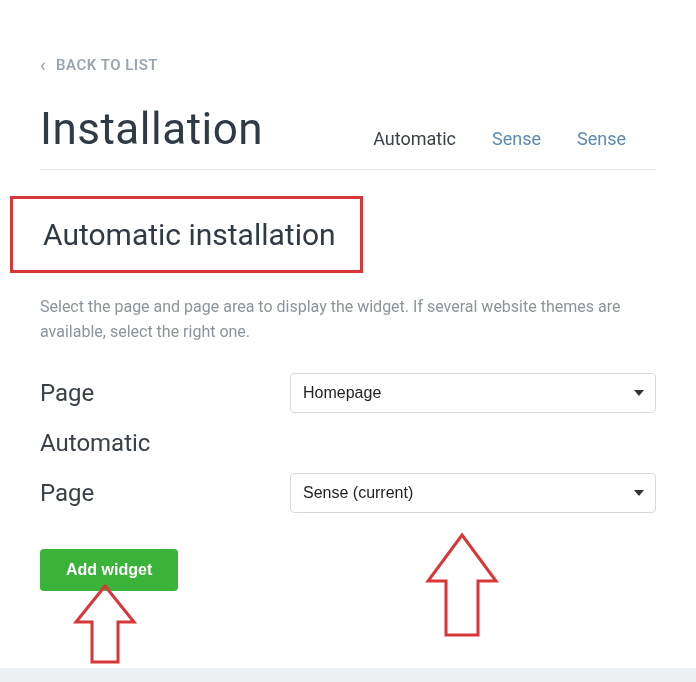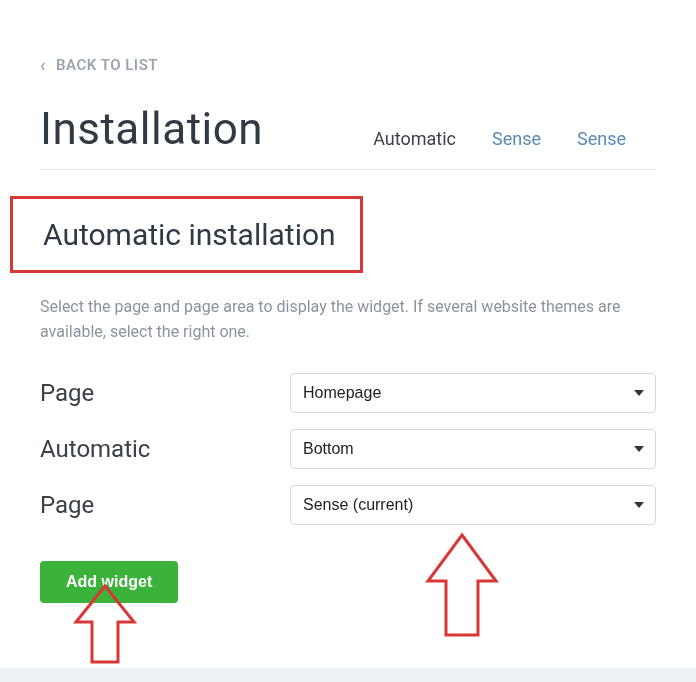--- a/index.html
+++ b/index.html
@@ -172,25 +172,20 @@
     <div class="form-row">
       <label class="form-label">Page</label>
       <div class="select-wrap">
         <select class="form-select">
           <option>Homepage</option>
         </select>
       </div>
     </div>
     <div class="form-row">
       <label class="form-label">Automatic</label>
-      <div class="select-wrap">
-        <select class="form-select">
-          <option>Bottom</option>
-        </select>
-      </div>
     </div>
     <div class="form-row">
       <label class="form-label">Page</label>
       <div class="select-wrap">
         <select class="form-select">
           <option>Sense (current)</option>
         </select>
       </div>
     </div>
 

